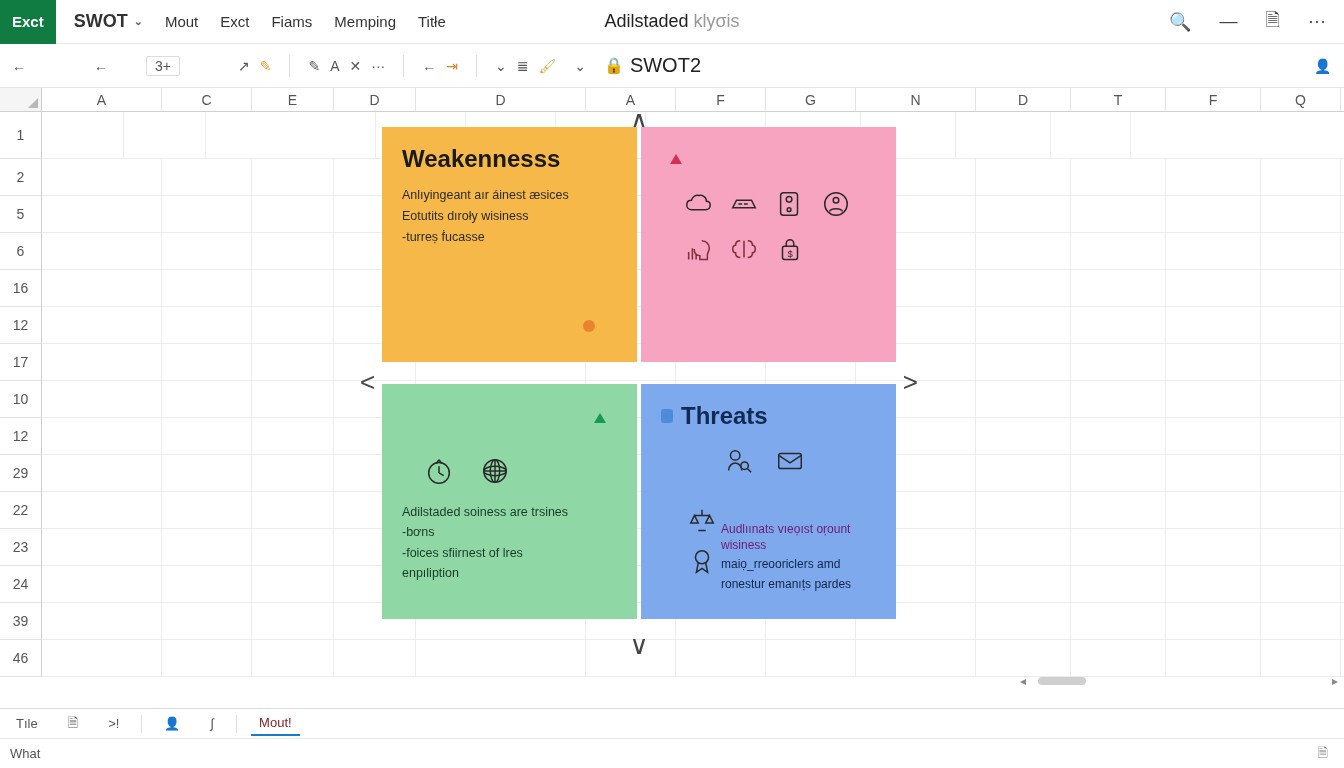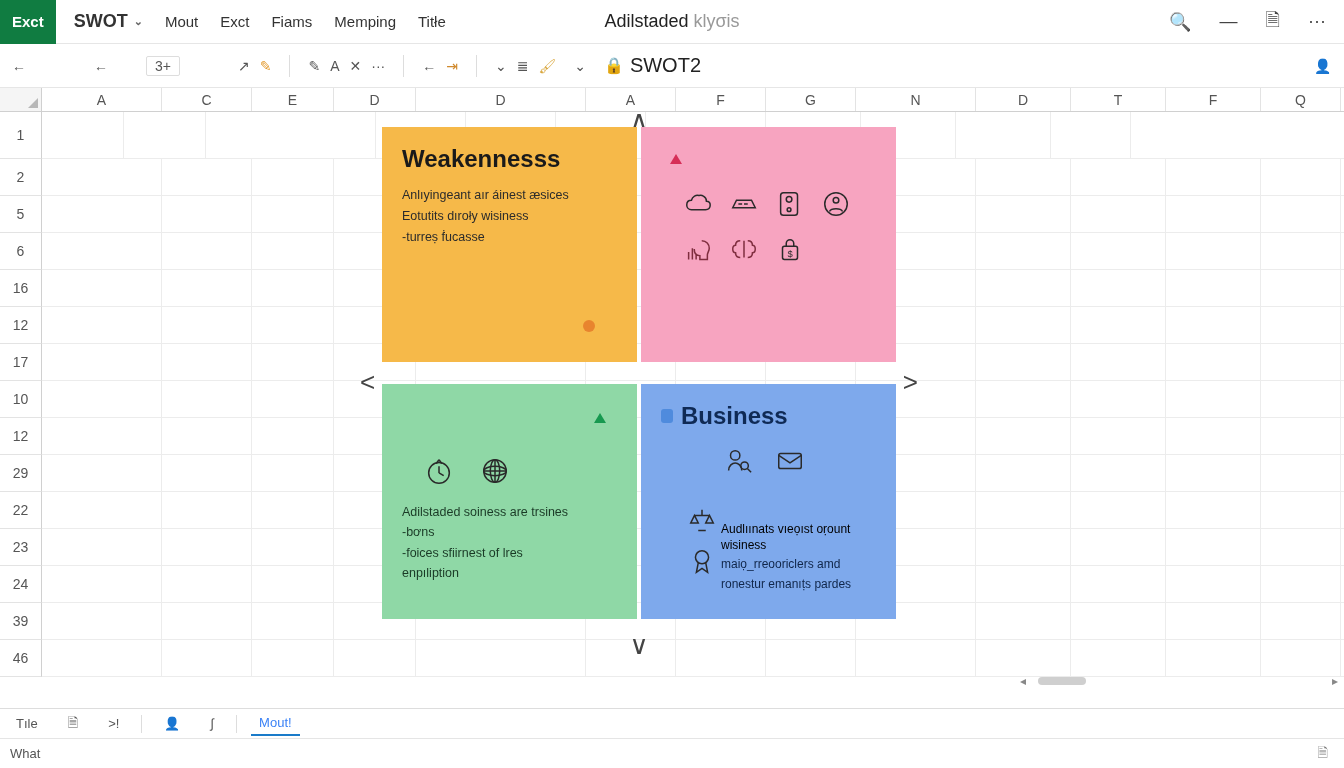--- a/index.html
+++ b/index.html
@@ -54,21 +54,21 @@
   
   .mini-icons { position:absolute; display:flex; flex-wrap:wrap; gap:12px; align-items:center; }
   .mini-icons .mi { width:34px; height:34px; display:flex; align-items:center; justify-content:center; }
   .mi svg { width:30px; height:30px; stroke:#2a2a2a; stroke-width:1.6; fill:none; }
   .mi.pale svg { stroke:#7f2e3f; }
   .q-br h2 { color:#0f2a55; display:flex; align-items:center; gap:8px;}
   .q-br h2::before{ content:""; width:12px;height:14px;border-radius:3px;background:#4f8bdd;display:inline-block;}
   
   .tabs { position:absolute; bottom:30px; left:0; right:0; height:30px; border-top:1px solid #ddd; display:flex; align-items:center; gap:14px; padding:0 8px; font-size:13px; color:#555;}
   .tabs .tab { padding:4px 8px; }
-  .tabs .active { color:#3b82f6; border-bottom:2px solid #1a7bc9;}
+  .tabs .active { color:#7f1d1d; border-bottom:2px solid #1a7bc9;}
   .status { position:absolute; bottom:0; left:0; right:0; height:30px; border-top:1px solid #e5e5e5; display:flex; align-items:center; padding:0 10px; font-size:13px; color:#555;}
   .status .right { margin-left:auto; padding-right:6px; color:#777;}
   .scroll-h { position:absolute; bottom:32px; right:6px; width:300px; height:14px; }
   .scroll-h .thumb{ position:absolute; left:0; top:3px; width:48px; height:8px; background:#cfcfcf; border-radius:4px;}
   .scroll-h .arrow-r{ position:absolute; right:0; top:0; font-size:12px; color:#888;}
   .scroll-h .arrow-l{ position:absolute; left:-18px; top:0; font-size:12px; color:#888;}
 </style>
 </head>
 <body>
 
@@ -488,21 +488,21 @@
       </div>
       <div style="position:absolute; left:20px; bottom:34px; right:16px;">
         <p style="font-size:12.5px;line-height:1.3;color:#1a3a26;">Adilstaded soiness are trsines</p>
         <p style="font-size:12.5px;line-height:1.3;color:#1a3a26;">-bơns</p>
         <p style="font-size:12.5px;line-height:1.3;color:#1a3a26;">-foices sfiirnest of lres</p>
         <p style="font-size:12.5px;line-height:1.3;color:#1a3a26;">enpıliption</p>
       </div>
     </div>
 
     <div class="quad q-br">
-      <h2>Business</h2>
+      <h2>Threats</h2>
       <div class="mini-icons" style="left:80px; top:60px; width:160px; gap:18px;">
         <span class="mi">
             <svg viewBox="0 0 32 32">
               <circle cx="13" cy="10" r="5"></circle>
               <path d="M6 26c0-5 4-8 7-8s7 3 7 8"></path>
               <circle cx="23" cy="21" r="4"></circle>
               <path d="M26 24l4 4"></path>
             </svg>
           </span>
         <span class="mi">
@@ -519,21 +519,21 @@
             </svg>
           </span>
         <span class="mi">
             <svg viewBox="0 0 32 32">
               <circle cx="16" cy="12" r="7"></circle>
               <path d="M12 18l-2 10 6-4 6 4-2-10"></path>
             </svg>
           </span>
       </div>
       <div style="position:absolute; left:80px; top:138px; right:14px;">
-        <p style="font-size:12px;line-height:1.3;color:#000000;">Audlıınats vıeọıst oṛount wisiness</p>
+        <p style="font-size:12px;line-height:1.3;color:#701a75;">Audlıınats vıeọıst oṛount wisiness</p>
         <p style="font-size:12px;line-height:1.3;color:#10264a;">maiọ_rreooriclers amd</p>
         <p style="font-size:12px;line-height:1.3;color:#10264a;">ronestur emanıṭs pardes</p>
       </div>
     </div>
   </div>
 
   <div class="scroll-h">
     <span class="arrow-l">◂</span>
     <div class="thumb"></div>
     <span class="arrow-r">▸</span>

